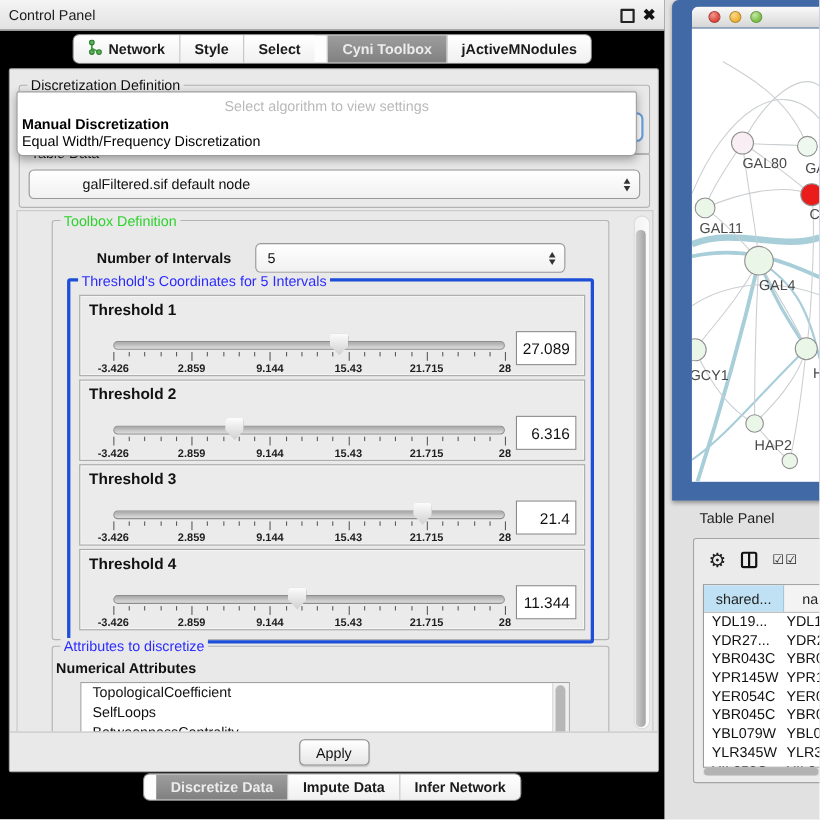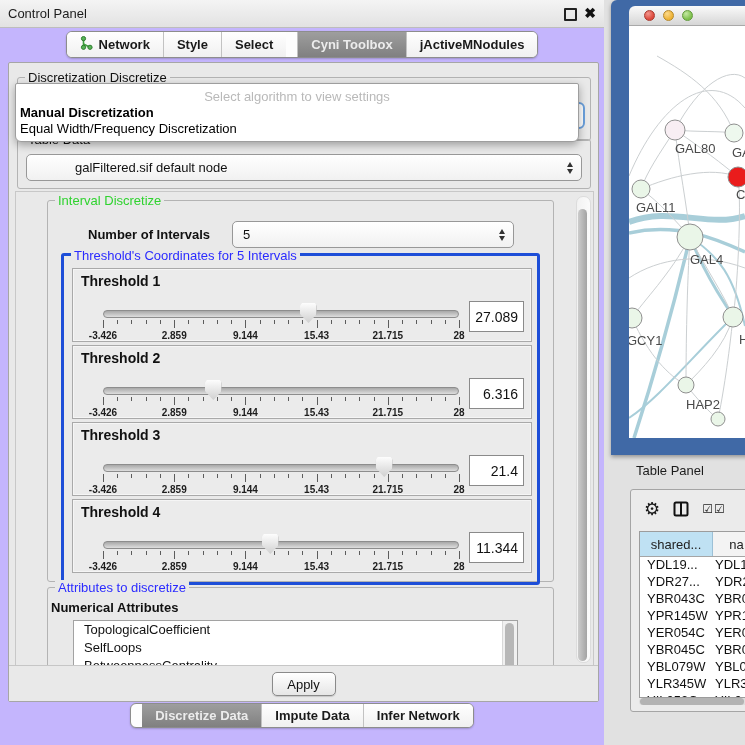--- a/index.html
+++ b/index.html
@@ -1,20 +1,20 @@
 <!DOCTYPE html>
 <html><head>
 <meta charset="utf-8">
 <style>
   html,body{margin:0;padding:0}
   .root{position:relative;width:745px;height:745px;background:#e1e1e1;overflow:hidden;
         font-family:"Liberation Sans",sans-serif;-webkit-font-smoothing:antialiased;}
 
   
-  .control-panel{position:absolute;left:0;top:0;width:604px;height:745px;background:#c4b5fd;}
+  .control-panel{position:absolute;left:0;top:0;width:604px;height:745px;background:#000000;}
   .cp-titlebar{position:absolute;left:0;top:0;right:0;height:27px;background:linear-gradient(#f4f4f4,#e2e2e2);border-bottom:1px solid #bdbdbd;}
   .cp-title{position:absolute;left:8px;top:6px;font-size:13px;color:#1c1c1c;}
   .float-icon{position:absolute;right:27px;top:8px;width:9px;height:9px;border:2px solid #222;border-radius:1px;}
   .close-icon{position:absolute;right:8px;top:5px;font-size:14px;font-weight:bold;color:#111;line-height:16px;}
 
   .tabstrip{position:absolute;left:0;right:0;display:flex;justify-content:center;}
   .tabstrip.top{top:31px;}
   .tabstrip.bottom{top:703px;}
   .segmented{display:flex;border:1px solid #8d8d8d;border-radius:6px;overflow:hidden;background:#fdfdfd;box-shadow:0 1px 2px rgba(0,0,0,.2);}
   .seg{padding:4px 13px;font-size:13px;font-weight:bold;color:#1a1a1a;background:linear-gradient(#ffffff,#f0f0f0);
@@ -148,21 +148,21 @@
           </div>
           <div class="seg">
             <span>jActiveMNodules</span>
           </div>
         </div>
     </div>
 
     <div class="main-panel">
 
       <div class="groupbox algo-group">
-        <span class="legend">Discretization Discretize</span>
+        <span class="legend">Discretization Definition</span>
         <div class="algo-combo-stub"></div>
       </div>
 
       <div class="popup">
         <div class="popup-hint">Select algorithm to view settings</div>
         <div id="popupOpts">
             <div class="popup-opt bold">Manual Discretization</div>
             <div class="popup-opt">Equal Width/Frequency Discretization</div>
           </div>
       </div>
@@ -174,21 +174,21 @@
           <span class="stepper">
               <span class="tri-up"></span>
               <span class="tri-down"></span>
             </span>
         </div>
       </div>
 
       <div class="viewport">
 
         <div class="groupbox interval-group">
-          <span class="legend green">Interval Discretize</span>
+          <span class="legend green">Toolbox Definition</span>
 
           <div class="num-row">
             <span class="num-label">Number of Intervals</span>
             <div class="combo num-combo">
               <span>5</span>
               <span class="stepper">
                   <span class="tri-up"></span>
                   <span class="tri-down"></span>
                 </span>
             </div>

